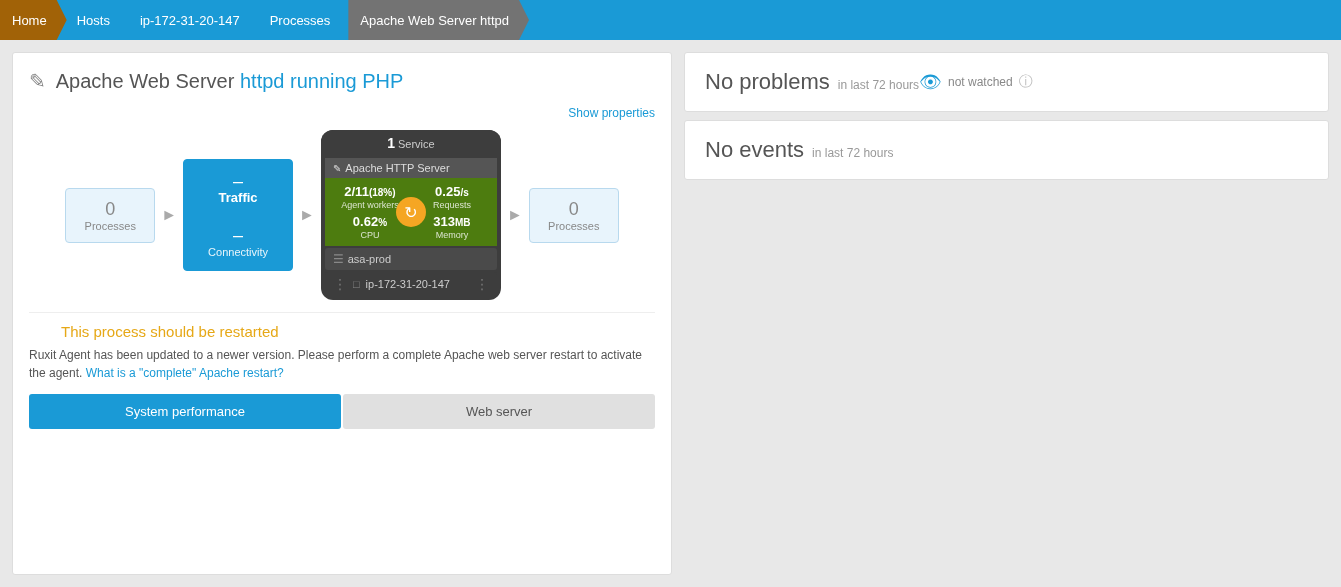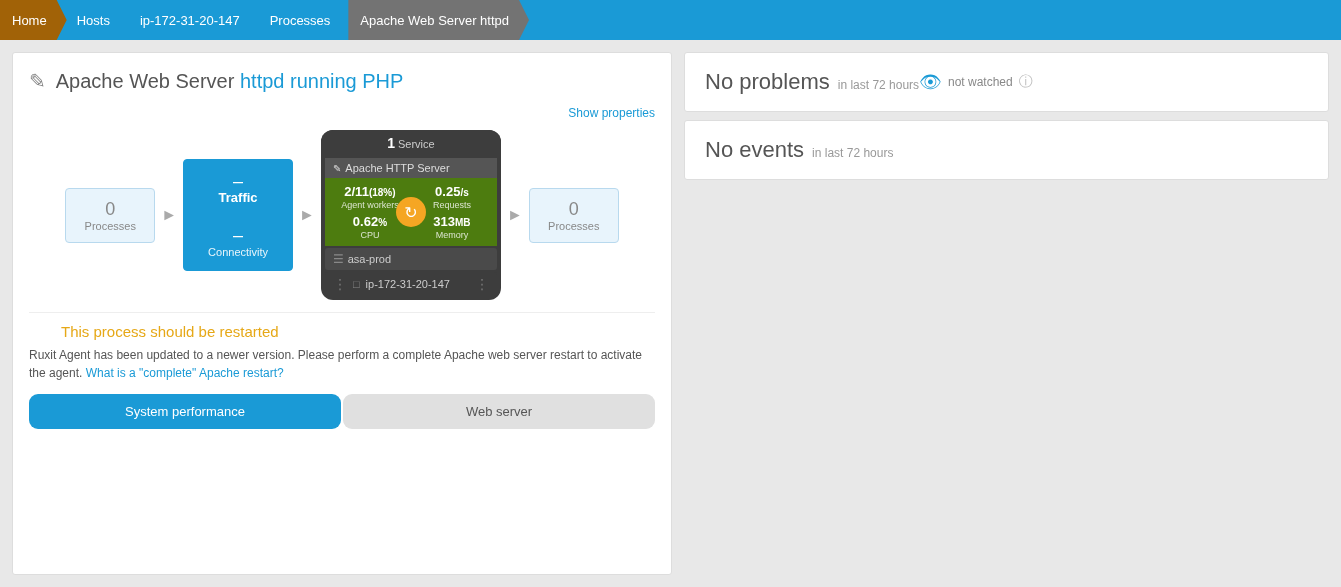--- a/index.html
+++ b/index.html
@@ -278,21 +278,21 @@
       margin-top: 12px;
       gap: 2px;
     }
     .tab-btn {
       flex: 1;
       padding: 10px;
       text-align: center;
       font-size: 13px;
       cursor: pointer;
       border: none;
-      border-radius: 9px;
+      border-radius: 3px;
     }
     .tab-btn.active {
       background: #1a9ad6;
       color: white;
     }
     .tab-btn.inactive {
       background: #e0e0e0;
       color: #555;
     }
 

